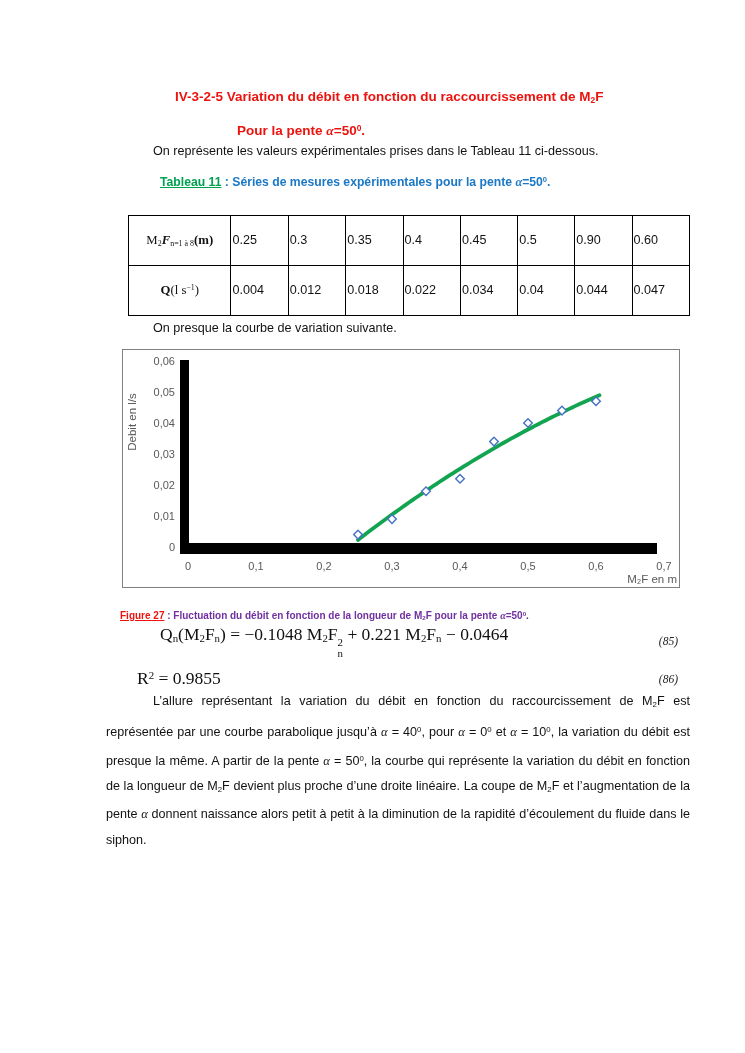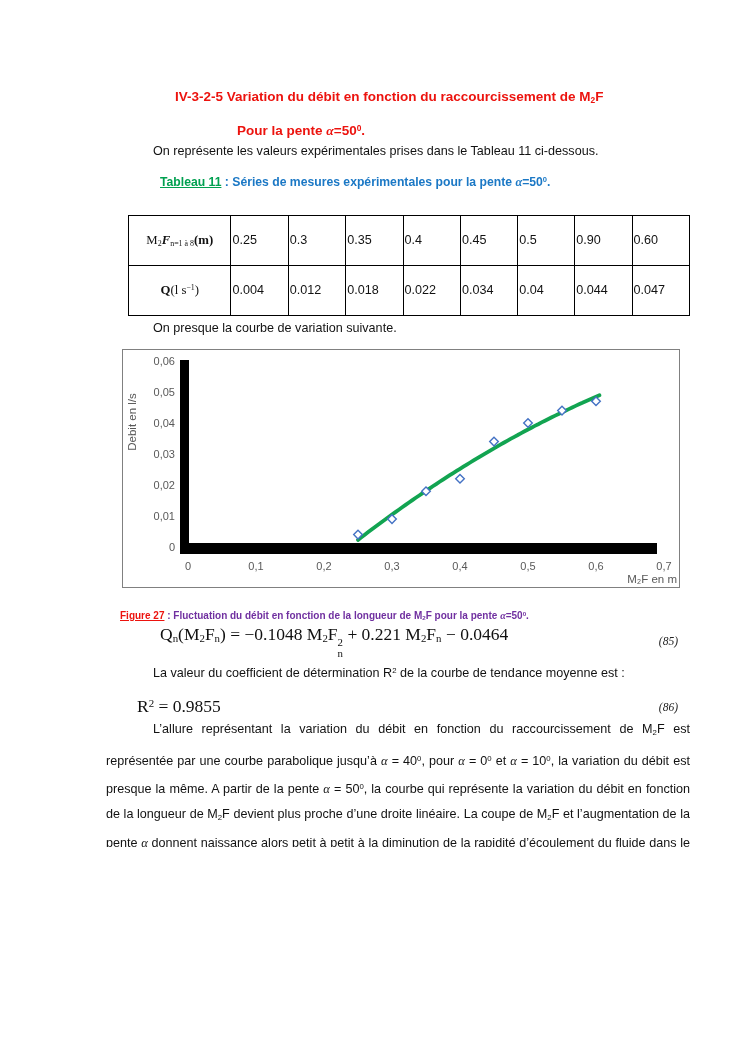--- a/index.html
+++ b/index.html
@@ -127,21 +127,20 @@
 
 
   <div class="eq-row eq85">
     <span class="eq"><span>Q</span><span class="rt-s">n</span><span>(M</span><span class="rt-s">2</span><span>F</span><span class="rt-s">n</span><span>) = −0.1048 M</span><span class="rt-s">2</span><span>F</span><span class="rt-st">
           <span>2</span>
           <span>n</span>
         </span><span> + 0.221 M</span><span class="rt-s">2</span><span>F</span><span class="rt-s">n</span><span> − 0.0464</span></span>
     <span class="eq-num">(85)</span>
   </div>
 
-  <p class="body indent"><span>La valeur du coefficient de détermination R</span><span class="rt-p">2</span><span> de la courbe de tendance moyenne est :</span></p>
 
   <div class="eq-row eq86">
     <span class="eq"><span>R</span><span class="rt-p">2</span><span> = 0.9855</span></span>
     <span class="eq-num">(86)</span>
   </div>
 
   <p class="body indent just mt24"><span>L’allure représentant la variation du débit en fonction du raccourcissement de M</span><span class="rt-s">2</span><span>F est représentée par une courbe parabolique jusqu’à </span><span class="rt-it">α</span><span> = 40</span><span class="rt-p">0</span><span>, pour  </span><span class="rt-it">α</span><span> = 0</span><span class="rt-p">0</span><span> et  </span><span class="rt-it">α</span><span> = 10</span><span class="rt-p">0</span><span>, la variation du débit est presque la même. A partir de la pente </span><span class="rt-it">α</span><span> = 50</span><span class="rt-p">0</span><span>, la courbe qui représente la variation du débit en fonction de la longueur de M</span><span class="rt-s">2</span><span>F devient plus proche d’une droite linéaire. La coupe de M</span><span class="rt-s">2</span><span>F et l’augmentation de la pente </span><span class="rt-it">α</span><span> donnent naissance alors petit à petit à  la diminution de la rapidité d’écoulement du fluide dans le siphon.</span></p>
 
   <div class="page-number">44</div>
 

